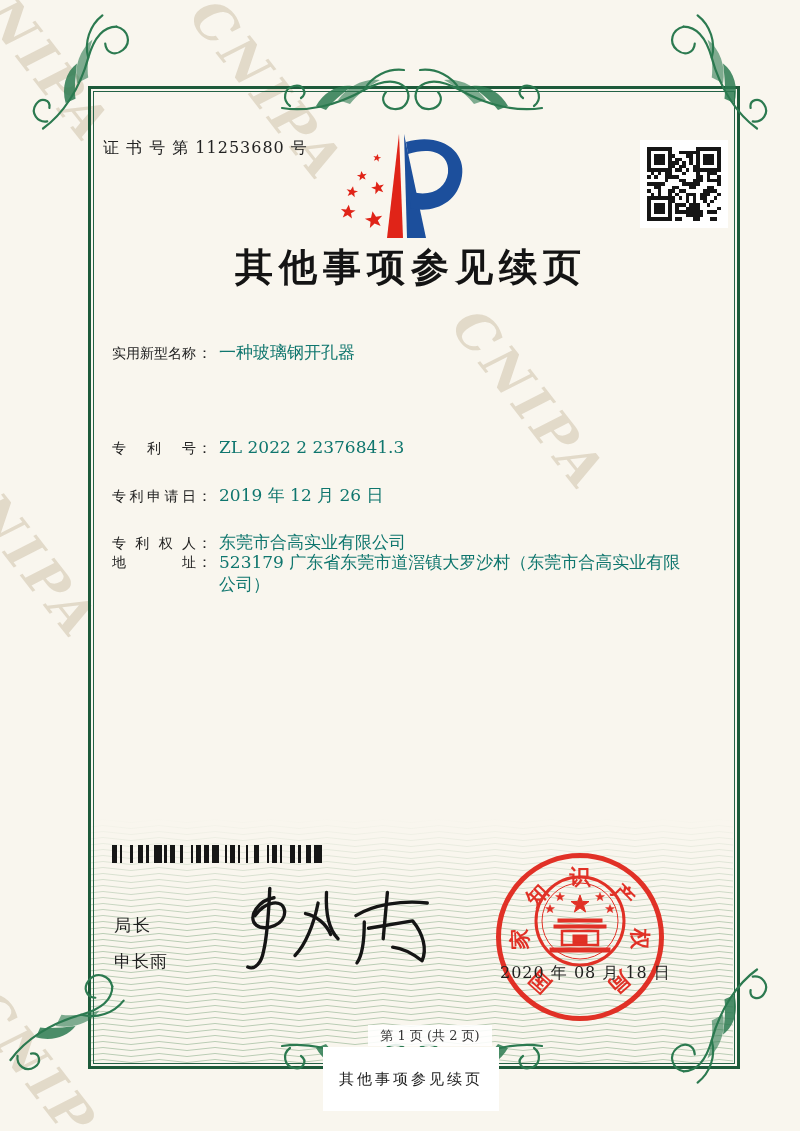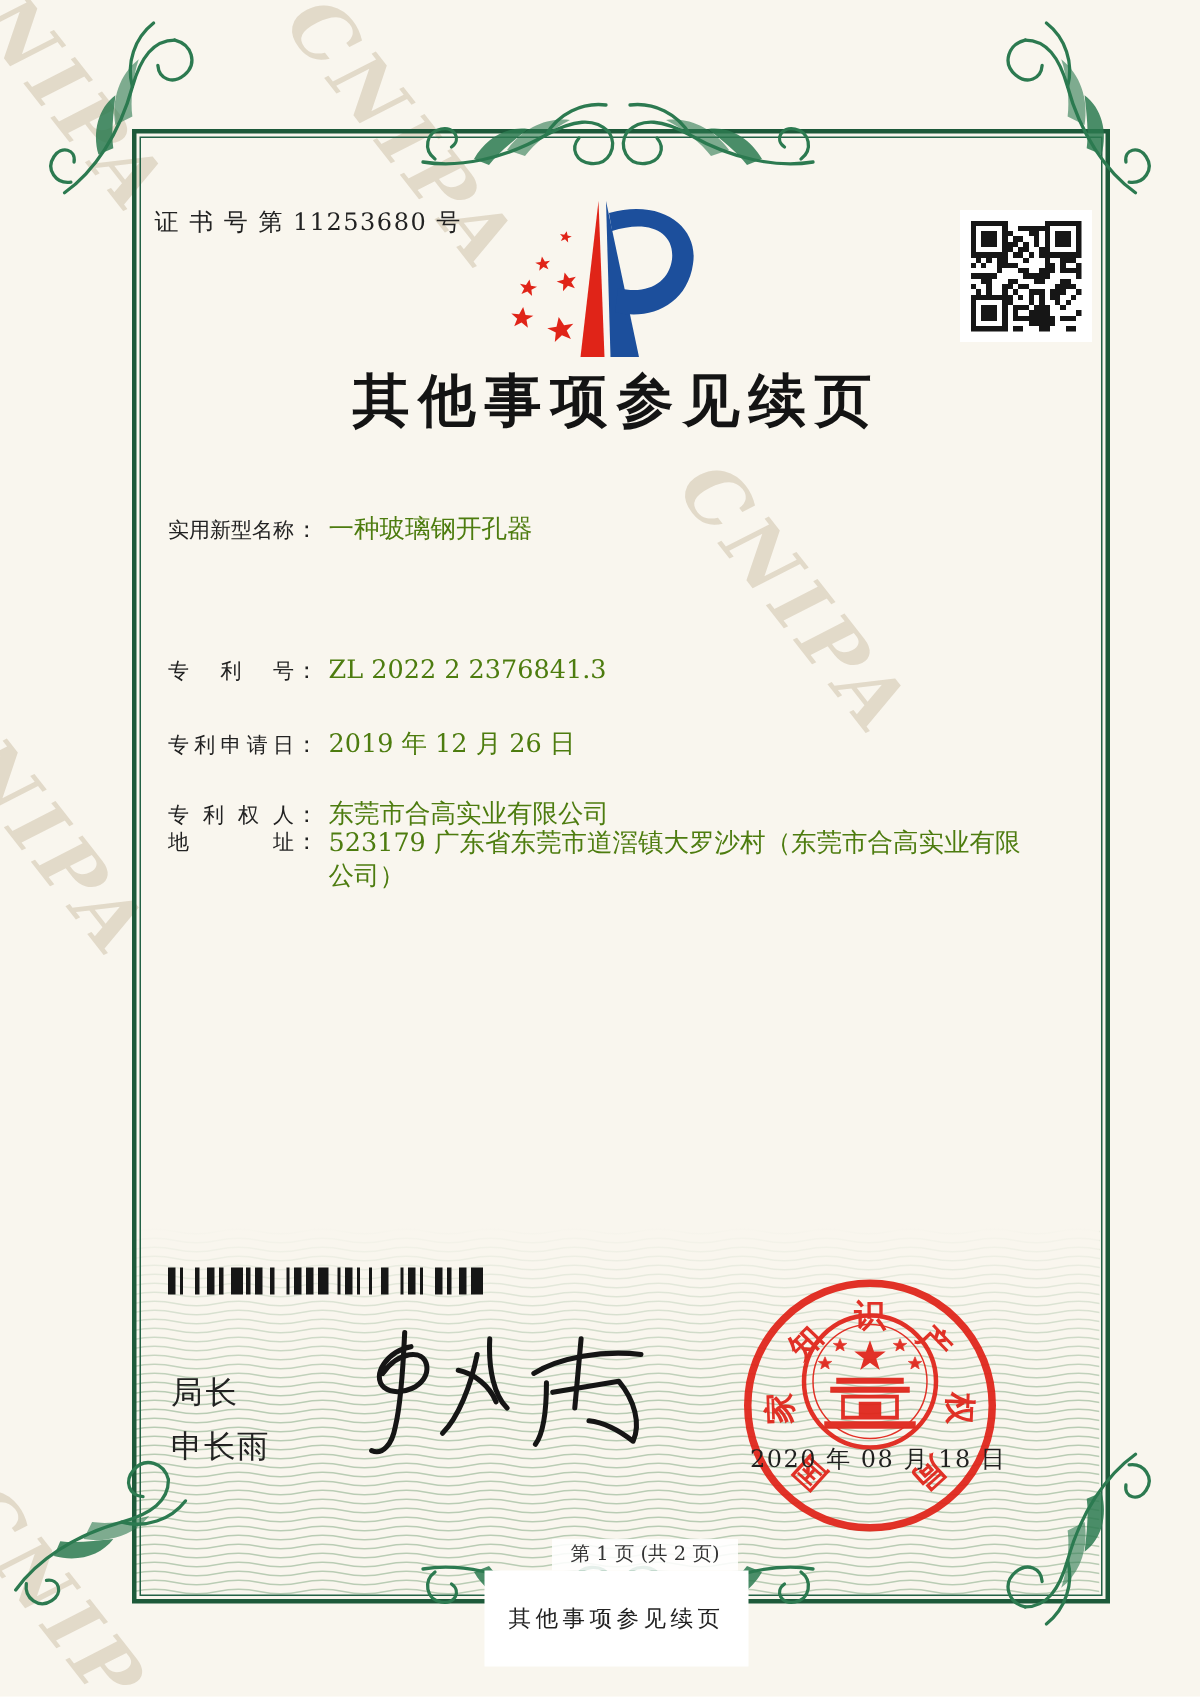--- a/index.html
+++ b/index.html
@@ -28,31 +28,31 @@
     position:absolute;left:88px;top:242px;width:646px;text-align:center;
     font-size:38px;font-weight:bold;letter-spacing:6px;color:#141414;
   }
   
   .row{position:absolute;left:112px;width:600px;font-size:17px;}
   .flabel{
     display:inline-block;width:84px;font-size:14px;color:#222;
     text-align:justify;text-align-last:justify;vertical-align:baseline;
   }
   .colon{display:inline-block;font-size:15px;margin:0 7px 0 1px;color:#222;}
-  .fvalue{font-size:17px;color:#4d7c0f;}
+  .fvalue{font-size:17px;color:#0f766e;}
   .fvalue.block{display:inline-block;max-width:472px;vertical-align:top;line-height:22px;}
   .pair2{position:absolute;left:343px;top:0;white-space:nowrap;}
   
   .paras{position:absolute;left:112px;top:650px;width:600px;}
   .paras p{margin:0;text-indent:2em;font-size:15.5px;line-height:27px;color:#2b2b2b;text-align:justify;}
   
   .barcode{position:absolute;left:112px;top:845px;width:212px;height:18px;display:flex;}
   .barcode div{height:100%;}
   
-  .officer{position:absolute;font-family:Liberation Sans, sans-serif;color:#222;font-size:21px;}
+  .officer{position:absolute;font-family:Liberation Sans, sans-serif;color:#222;font-size:17px;}
   .sig{position:absolute;left:232px;top:884px;width:210px;height:100px;}
   
   .seal{position:absolute;left:494px;top:851px;width:172px;height:172px;opacity:.93;}
   .seal-ring{position:absolute;inset:2px;border:5px solid var(--seal,#e02318);border-radius:50%;}
   .seal-ring-text span{
     position:absolute;width:26px;height:26px;text-align:center;line-height:26px;
     font-size:21px;font-weight:bold;color:var(--seal,#e02318);font-family:"DejaVu Serif",serif;
   }
   .seal-date{
     position:absolute;left:6px;top:112px;width:160px;text-align:center;

